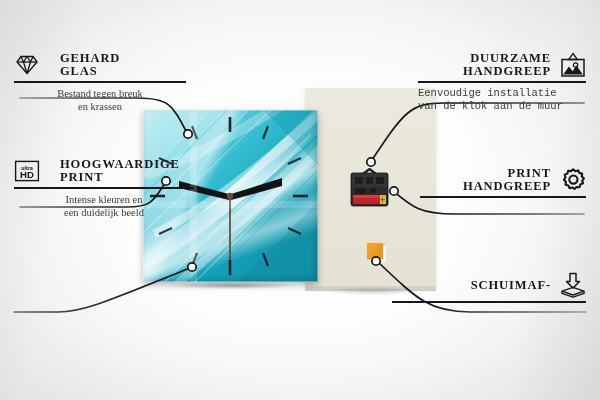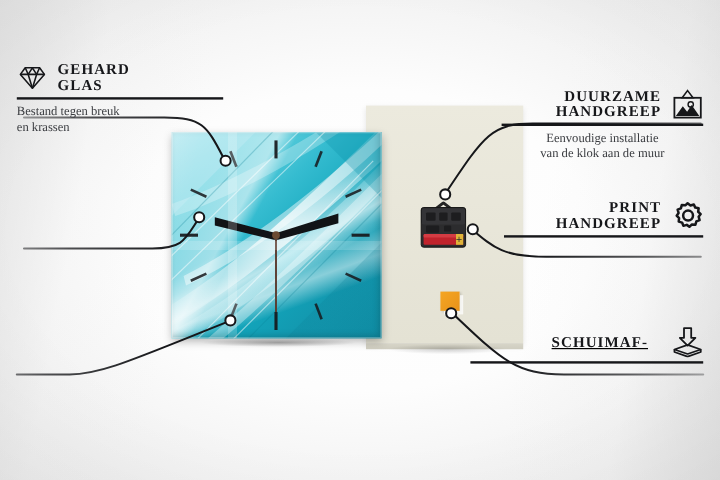--- a/index.html
+++ b/index.html
@@ -63,50 +63,50 @@
   .mech{position:absolute;left:349px;top:168px;width:41px;height:40px;}
   .foam{position:absolute;left:367px;top:243px;width:16px;height:16px;
     background:linear-gradient(135deg,#f5a623,#e8921a);
     box-shadow:3px 3px 0 rgba(255,255,255,.75), 1px 1px 2px rgba(0,0,0,.18);}
 
   
   #lines{position:absolute;left:0;top:0;width:600px;height:400px;}
 
   
   .feat{position:absolute;}
-  .feat .head{display:flex;align-items:center;gap:8px;}
+  .feat .head{display:flex;align-items:center;gap:20px;}
   .feat .titles{display:flex;flex-direction:column;line-height:1.02;}
   .feat .t1,.feat .t2{
     font-family:"Liberation Serif",serif;font-weight:bold;
     font-size:12.5px;letter-spacing:.9px;color:#16171a;white-space:nowrap;
   }
   .feat .rule{height:1.5px;background:#16171a;margin-top:3px;}
   .feat .desc{
     font-family:"Liberation Serif",serif;font-size:10.5px;color:#3a3c40;
     line-height:1.26;margin-top:4px;white-space:pre-line;
   }
   .feat.left .head{justify-content:flex-start;}
-  .feat.left .desc{text-align:left;}
+  .feat.left .desc{text-align:center;}
   .feat.right .head{justify-content:flex-end;flex-direction:row;}
   .feat.right .titles{align-items:flex-end;}
-  .feat.right .desc{text-align:center;}
+  .feat.right .desc{text-align:left;font-family:Liberation Mono, monospace;}
   .ico{width:26px;height:26px;flex:0 0 26px;display:block;}
   .ico svg{display:block;}
 
   
   #f-gehard   {left:14px;  top:52px;  width:172px;}
   #f-print    {left:14px;  top:158px; width:180px;}
   #f-randen   {left:14px;  top:281px; width:186px;}
   #f-handgreep{left:418px; top:52px;  width:168px;}
   #f-mech     {left:420px; top:167px; width:166px;}
   #f-schuim   {left:392px; top:272px; width:194px;}
 
-  #f-handgreep .head{gap:9px;margin-top:22px;}
+  #f-handgreep .head{gap:9px;}
   #f-mech .head{gap:9px;}
-  #f-schuim .head{gap:20px;text-decoration:underline;}
+  #f-schuim .head{gap:9px;}
 </style>
 </head>
 <body>
 
 <div id="stage">
 
   <div id="product">
 
     <div class="backpanel"></div>
     <div class="panel-shadow"></div>
@@ -245,20 +245,38 @@
       <span class="titles">
         <span class="t1">GEHARD</span>
         <span class="t2">GLAS</span>
       </span>
     </div>
     <div class="rule"></div>
     <div class="desc">Bestand tegen breuk
 en krassen</div>
   </div>
 
+  <div class="feat left" id="f-print">
+    <div class="head">
+      <span class="ico">
+        <svg width="26" height="26" viewBox="0 0 26 26">
+          <rect x="1.6" y="3.4" width="22.8" height="19.2" fill="none" stroke="#16171a" stroke-width="1.4"></rect>
+          <text x="13" y="12" font-family="Liberation Sans, sans-serif" font-size="5.4" font-weight="bold" fill="#16171a" text-anchor="middle">ultra</text>
+          <text x="13" y="20.2" font-family="Liberation Sans, sans-serif" font-size="9.6" font-weight="bold" fill="#16171a" text-anchor="middle">HD</text>
+        </svg>
+      </span>
+      <span class="titles">
+        <span class="t1">HOOGWAARDIGE</span>
+        <span class="t2">PRINT</span>
+      </span>
+    </div>
+    <div class="rule"></div>
+    <div class="desc">Intense kleuren en
+een duidelijk beeld</div>
+  </div>
 
 
   <div class="feat right" id="f-handgreep">
     <div class="head">
       <span class="titles">
         <span class="t1">DUURZAME</span>
         <span class="t2">HANDGREEP</span>
       </span>
       <span class="ico">
         <svg width="26" height="26" viewBox="0 0 26 26">

